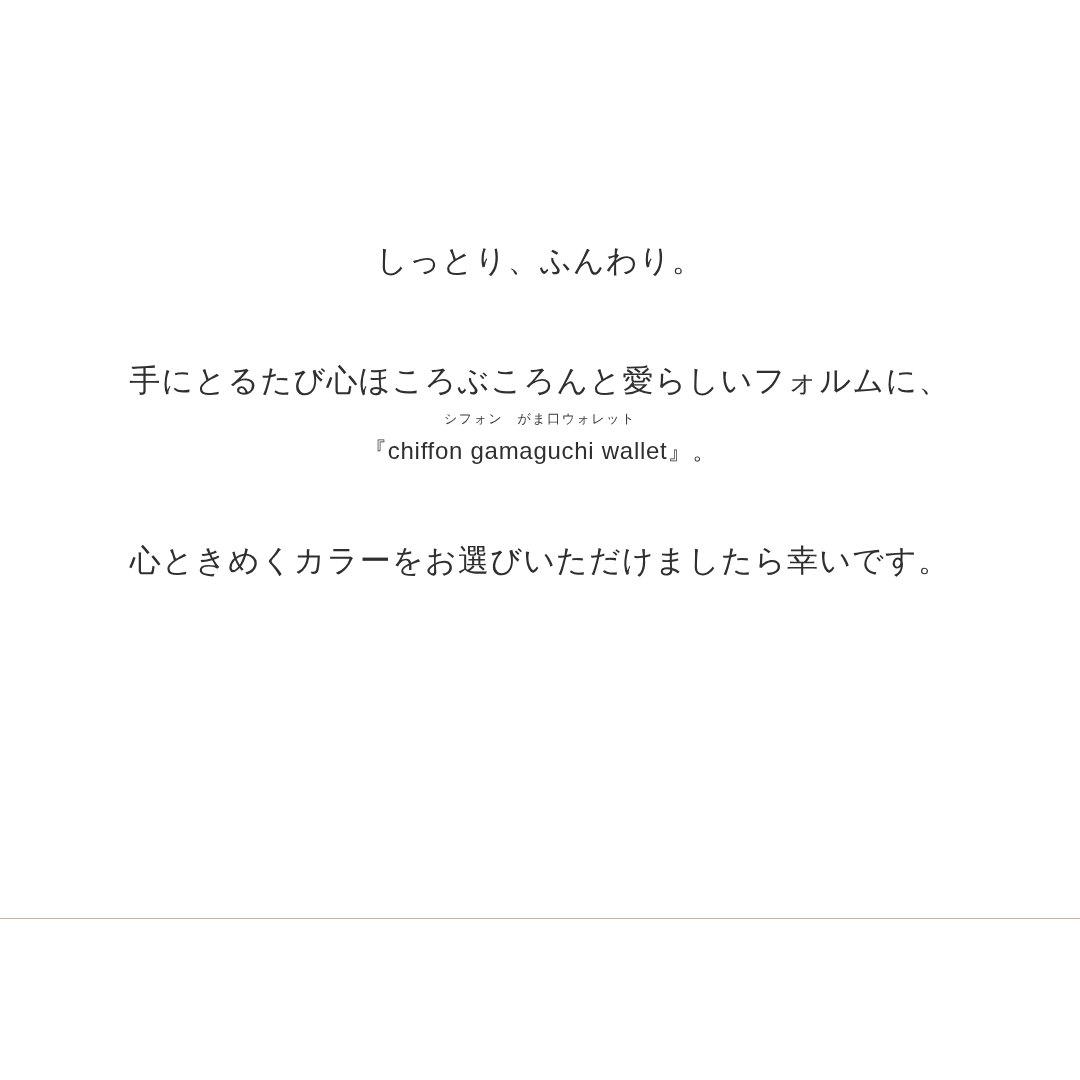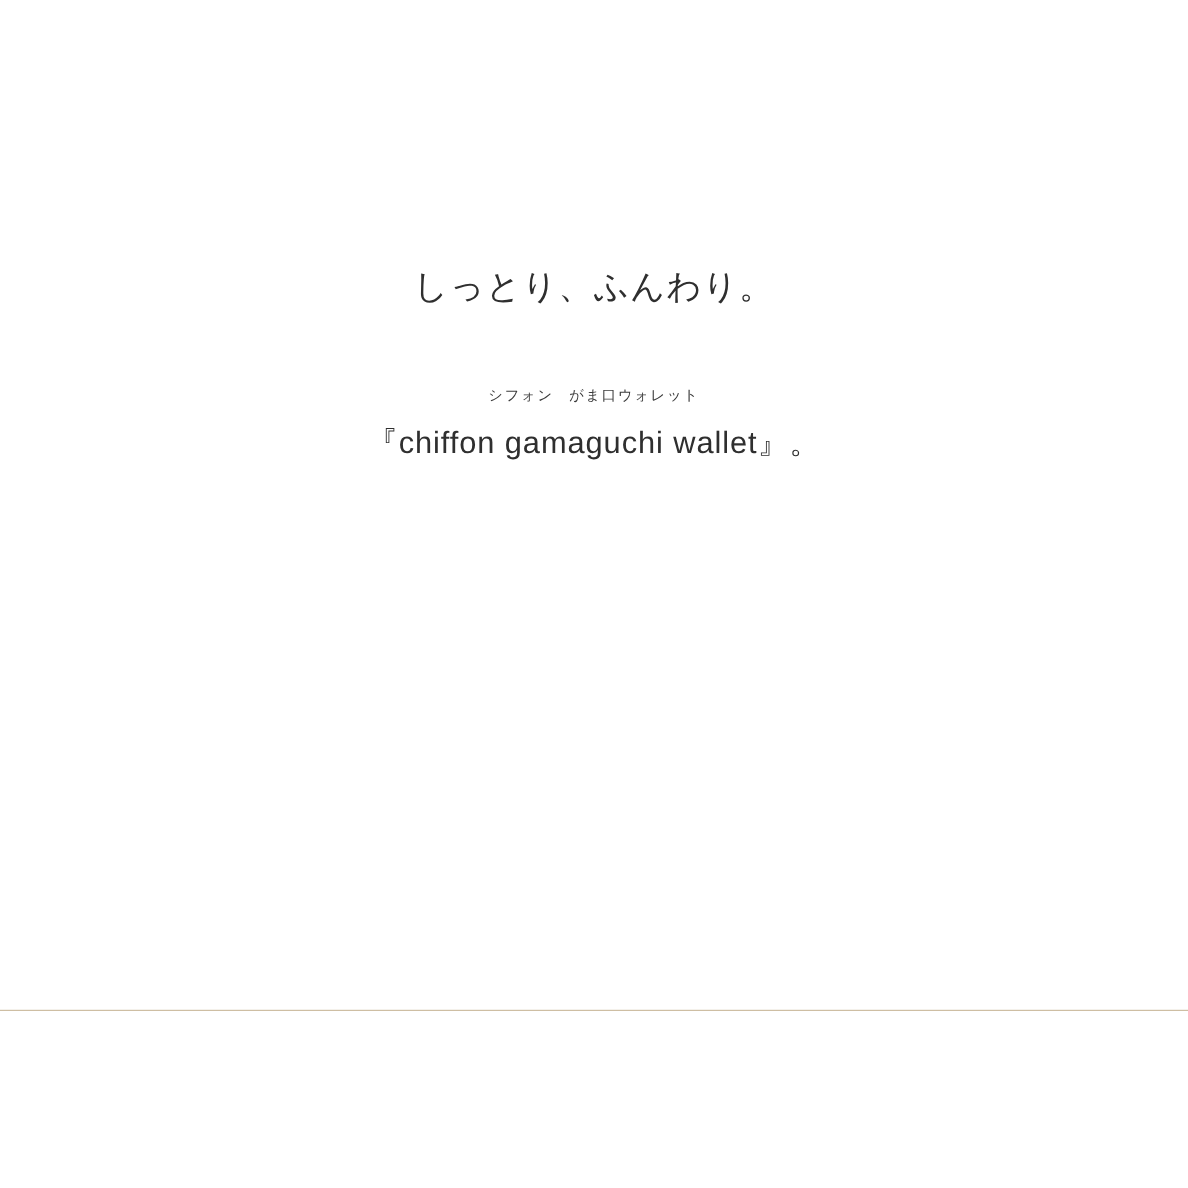--- a/index.html
+++ b/index.html
@@ -51,36 +51,36 @@
   }
 
   .gap-md {
     height: 58px;
   }
 
   
   .ruby-wrap {
     display: block;
     line-height: 1;
-    margin-bottom: 12px;
+    margin-bottom: 2px;
   }
   .ruby-text {
     font-size: 13px;
     letter-spacing: 0.12em;
     color: #3a3a3a;
     white-space: nowrap;
   }
   .ruby-gap {
     display: inline-block;
     width: 14px;
   }
 
   .title-line {
     display: block;
-    font-size: 28px;
+    font-size: 24px;
     line-height: 46px;
     letter-spacing: 0.03em;
     color: #2f2f2f;
     white-space: nowrap;
   }
 
   .divider {
     position: absolute;
     left: 0;
     top: 918px;
@@ -96,28 +96,30 @@
 
   <div class="copy-block">
 
     <div class="para">
       <span class="line">しっとり、ふんわり。</span>
     </div>
 
     <div class="gap-lg"></div>
 
     <div class="para">
+      <span class="line">手にとるたび心ほころぶころんと愛らしいフォルムに、</span>
       <span class="ruby-wrap">
         <span class="ruby-text">シフォン</span><span class="ruby-gap"></span><span class="ruby-text">がま口ウォレット</span>
       </span>
       <span class="title-line">『chiffon gamaguchi wallet』。</span>
     </div>
 
     <div class="gap-md"></div>
 
     <div class="para">
+      <span class="line">心ときめくカラーをお選びいただけましたら幸いです。</span>
     </div>
 
   </div>
 
   <div class="divider"></div>
 
 </div>
 
 </body></html>

